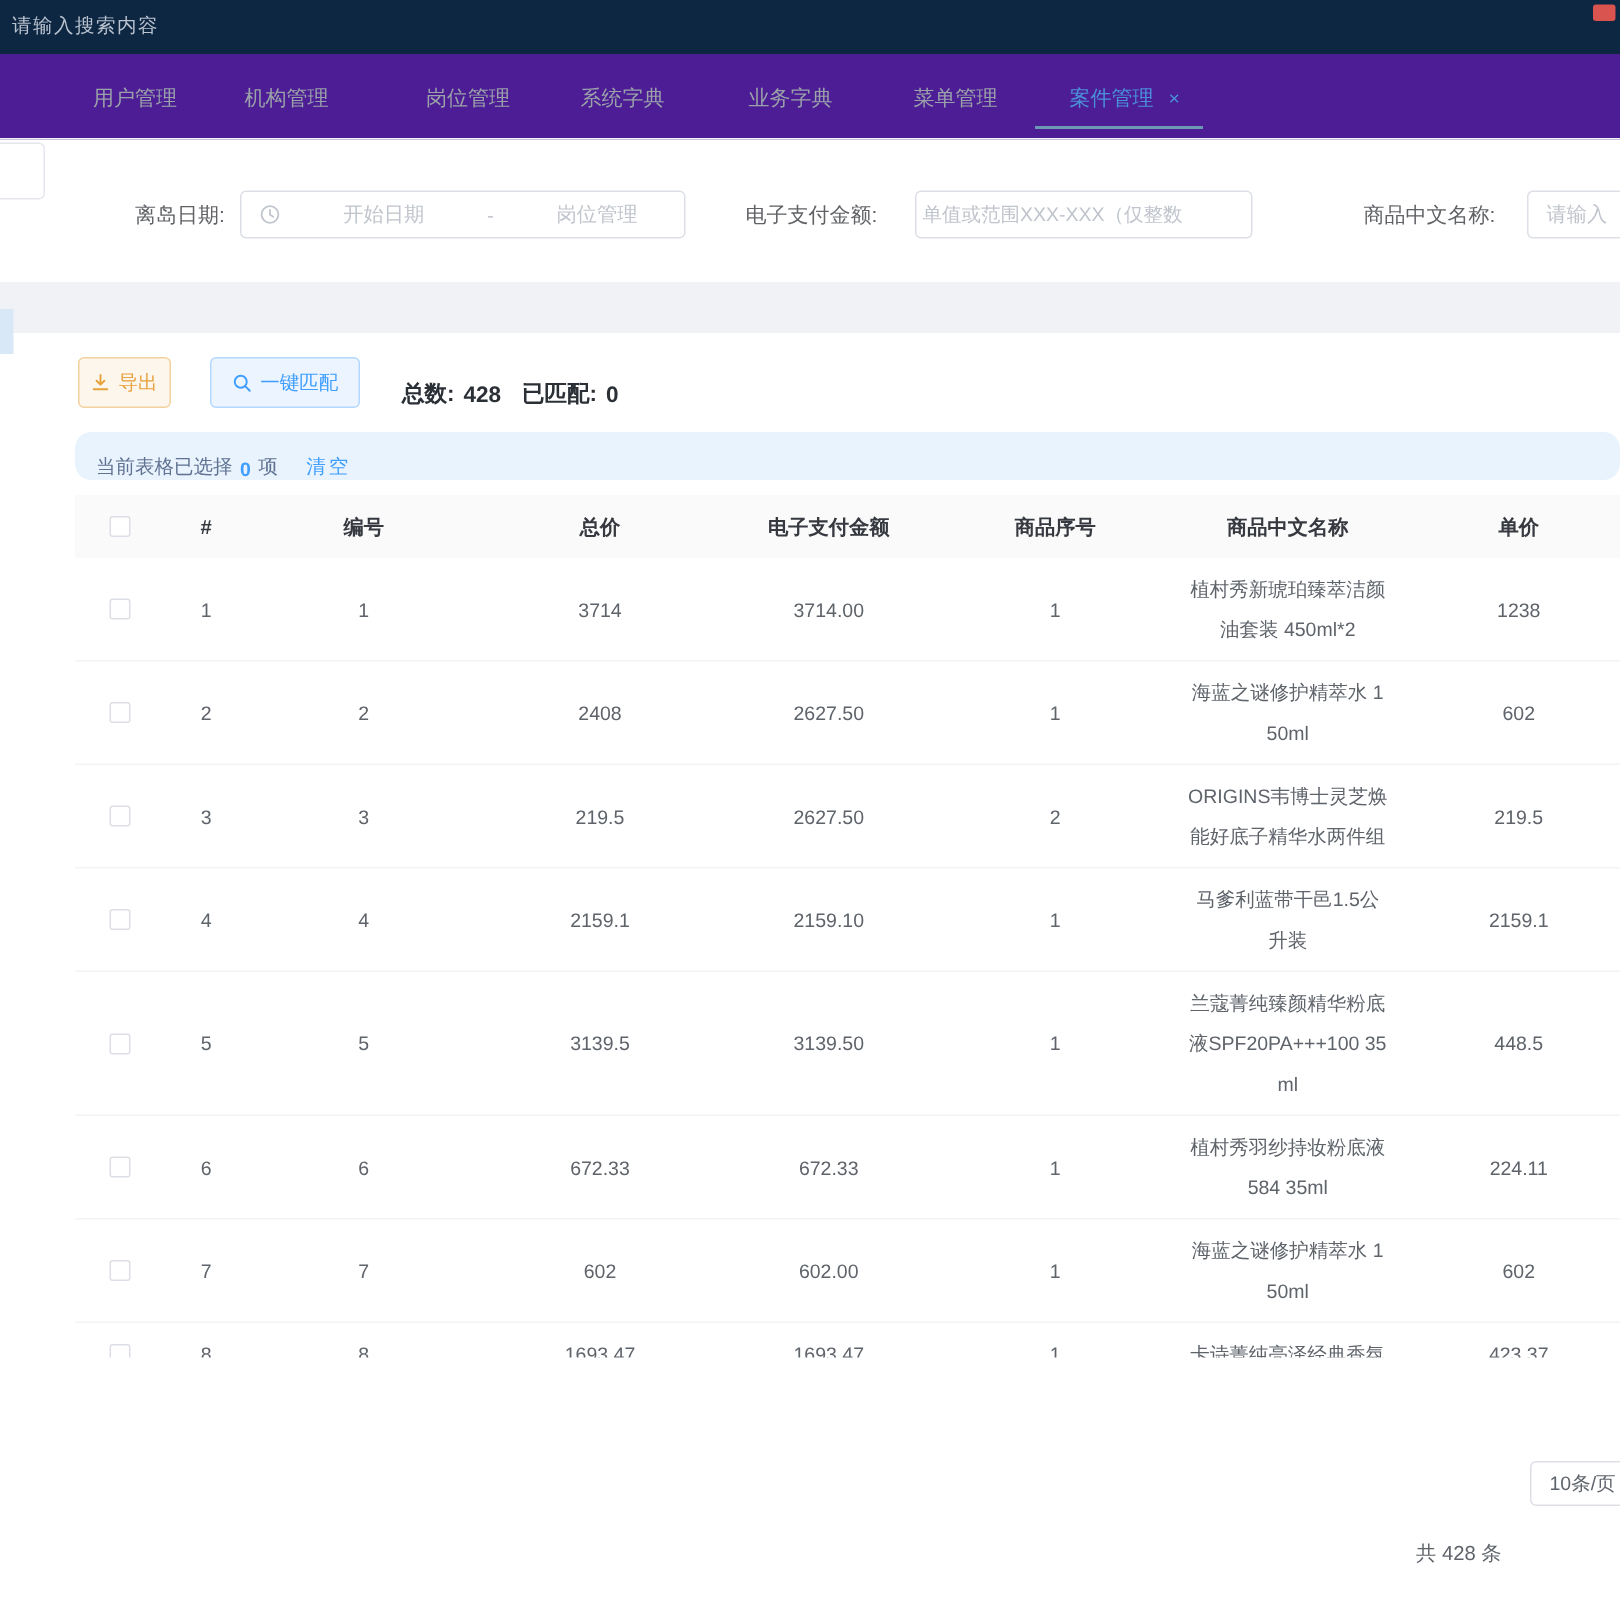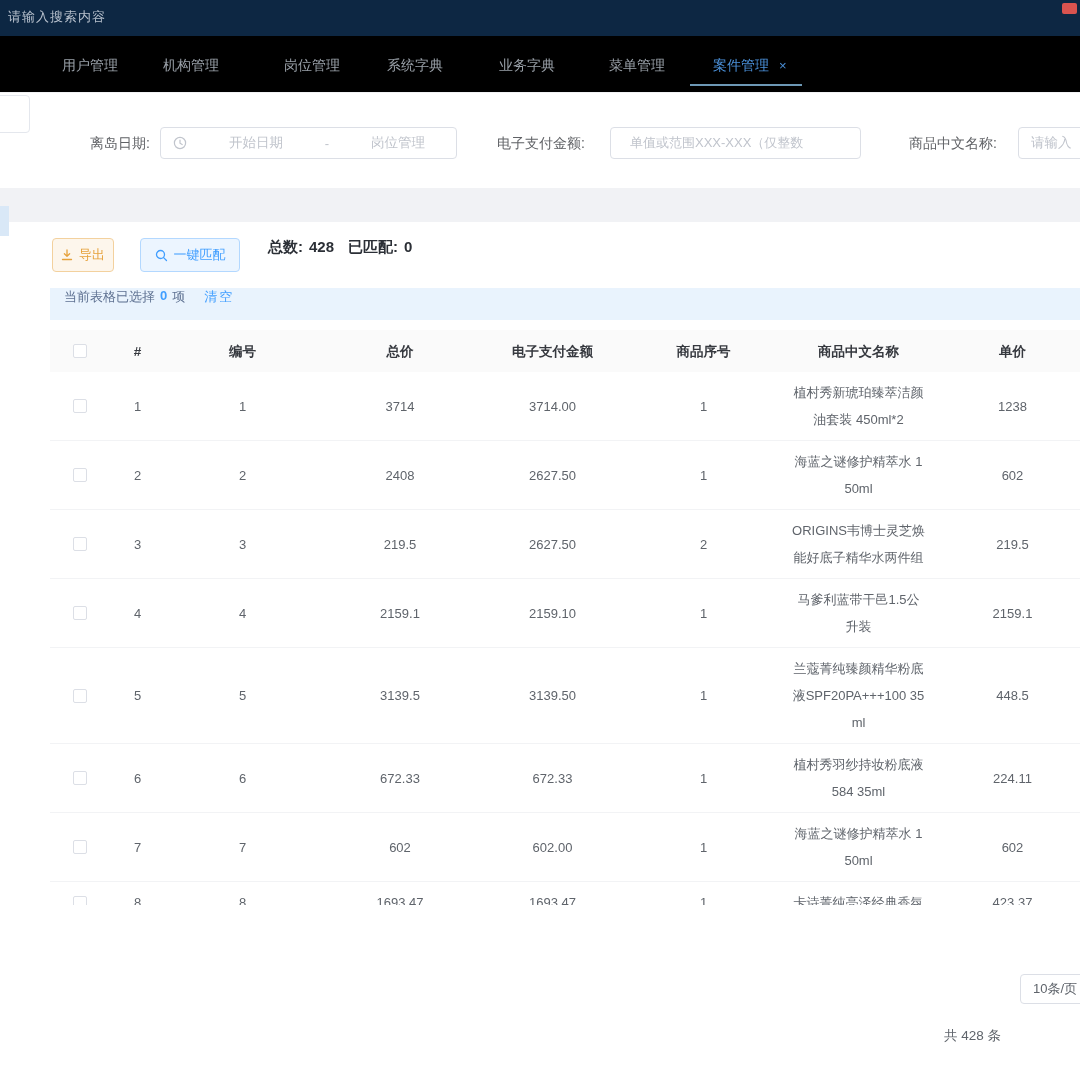--- a/index.html
+++ b/index.html
@@ -7,52 +7,52 @@
   body {
     position:relative; overflow:hidden; background:#ffffff;
     font-family:"Liberation Sans", sans-serif; color:#303133;
   }
   
   .navbar { position:absolute; left:0; top:0; width:1080px; height:36px; background:#0d2743; }
   .nav-search { position:absolute; left:8px; top:8px; font-size:13px; color:#b9c2ce; letter-spacing:1px; }
   .nav-badge { position:absolute; right:3px; top:3px; width:15px; height:11px; background:#d9534f; border-radius:2px; }
 
   
-  .tabbar { position:absolute; left:0; top:36px; width:1080px; height:57px; background:#000000; border-bottom:1px solid #f1f2f4; }
+  .tabbar { position:absolute; left:0; top:36px; width:1080px; height:57px; background:#4c1d95; border-bottom:1px solid #f1f2f4; }
   .tab { position:absolute; top:21px; font-size:14px; color:#9aa1a9; cursor:pointer; white-space:nowrap; }
   .tab.active { color:#4a90d9; font-weight:500; }
   .tab .close-x { margin-left:10px; color:#4a90d9; font-size:13px; }
   .tab-underline { position:absolute; left:690px; top:48px; width:112px; height:2px; background:#6d98b5; }
 
   
   .topleft-box { position:absolute; left:-8px; top:95px; width:38px; height:38px; background:#fff; border:1px solid #e4e7ed; border-radius:4px; }
   .left-artifact { position:absolute; left:0; top:206px; width:9px; height:30px; background:#d9e8f7; }
 
   
   .filter-label { position:absolute; top:135px; font-size:14px; color:#606266; white-space:nowrap; }
   .lbl-date { left:90px; } .lbl-amount { left:497px; } .lbl-product { left:881px;margin-left:28px; }
   .input-box { position:absolute; top:127px; height:32px; background:#fff; border:1px solid #dcdfe6; border-radius:4px; display:flex; align-items:center; }
   .date-input { left:160px; width:297px;gap:11px; }
   .date-input .ph { flex:1; text-align:center; font-size:13.5px; color:#c0c4cc; }
   .date-sep { color:#c0c4cc; font-size:13px; }
   .icon-clock { margin-left:12px; flex:none; }
-  .amount-input { left:610px; width:251px; padding-left:19px; font-size:13px; color:#c0c4cc; }
+  .amount-input { left:610px; width:225px; padding-left:4px; font-size:13px; color:#c0c4cc; }
   .product-input { left:1018px; width:120px; padding-left:12px; font-size:13.5px; color:#c0c4cc; }
 
   .gray-band { position:absolute; left:0; top:188px; width:1080px; height:34px; background:#f1f2f5; }
 
   
   .btn { position:absolute; top:238px; height:34px; border-radius:4px; display:flex; align-items:center; justify-content:center; gap:6px; font-size:13px; cursor:pointer; }
   .btn-export { left:52px; width:62px; background:#fdf6ec; border:1px solid #f3d19e; color:#e6a23c; }
   .btn-match { left:140px; width:100px; background:#ecf5ff; border:1px solid #b3d8ff; color:#409eff; }
-  .stats { position:absolute; left:268px; top:238px; height:34px; display:flex; align-items:flex-start; gap:6px; font-size:15px; font-weight:600; color:#2b2f36; }
+  .stats { position:absolute; left:268px; top:238px; height:34px; display:flex; align-items:flex-end; gap:6px; font-size:15px; font-weight:600; color:#2b2f36; }
   .stats .gap { margin-left:8px; }
 
   
-  .selection-bar { position:absolute; left:50px; top:288px; width:1030px; height:32px; background:#e9f3fd; border-radius:0; display:flex; align-items:flex-start; padding-left:14px; font-size:13px; color:#5f7292; gap:5px; }
+  .selection-bar { position:absolute; left:50px; top:288px; width:1030px; height:32px; background:#e9f3fd; border-radius:11px; display:flex; align-items:flex-end; padding-left:14px; font-size:13px; color:#5f7292; gap:5px; }
   .sel-count { color:#409eff; font-weight:700; }
   .sel-clear { color:#409eff; margin-left:14px; cursor:pointer; letter-spacing:2px; }
 
   
   .table-wrap { position:absolute; left:50px; top:330px; width:1040px; height:575px; overflow:hidden; background:#fff; }
   .thead { display:flex; align-items:center; height:42px; background:#fafafa; font-size:13.5px; font-weight:600; color:#36393f; }
   .trow { display:flex; align-items:center; border-bottom:1px solid #f2f3f5; padding:7px 0; }
   .cell { display:flex; align-items:center; justify-content:center; text-align:center; font-size:13px; color:#5f646b; line-height:27px; }
   .thead .cell { font-size:13.5px; font-weight:600; color:#36393f; }
   .col-cb{width:60px;} .col-index{width:55px;} .col-code{width:155px;} .col-total{width:160px;}

